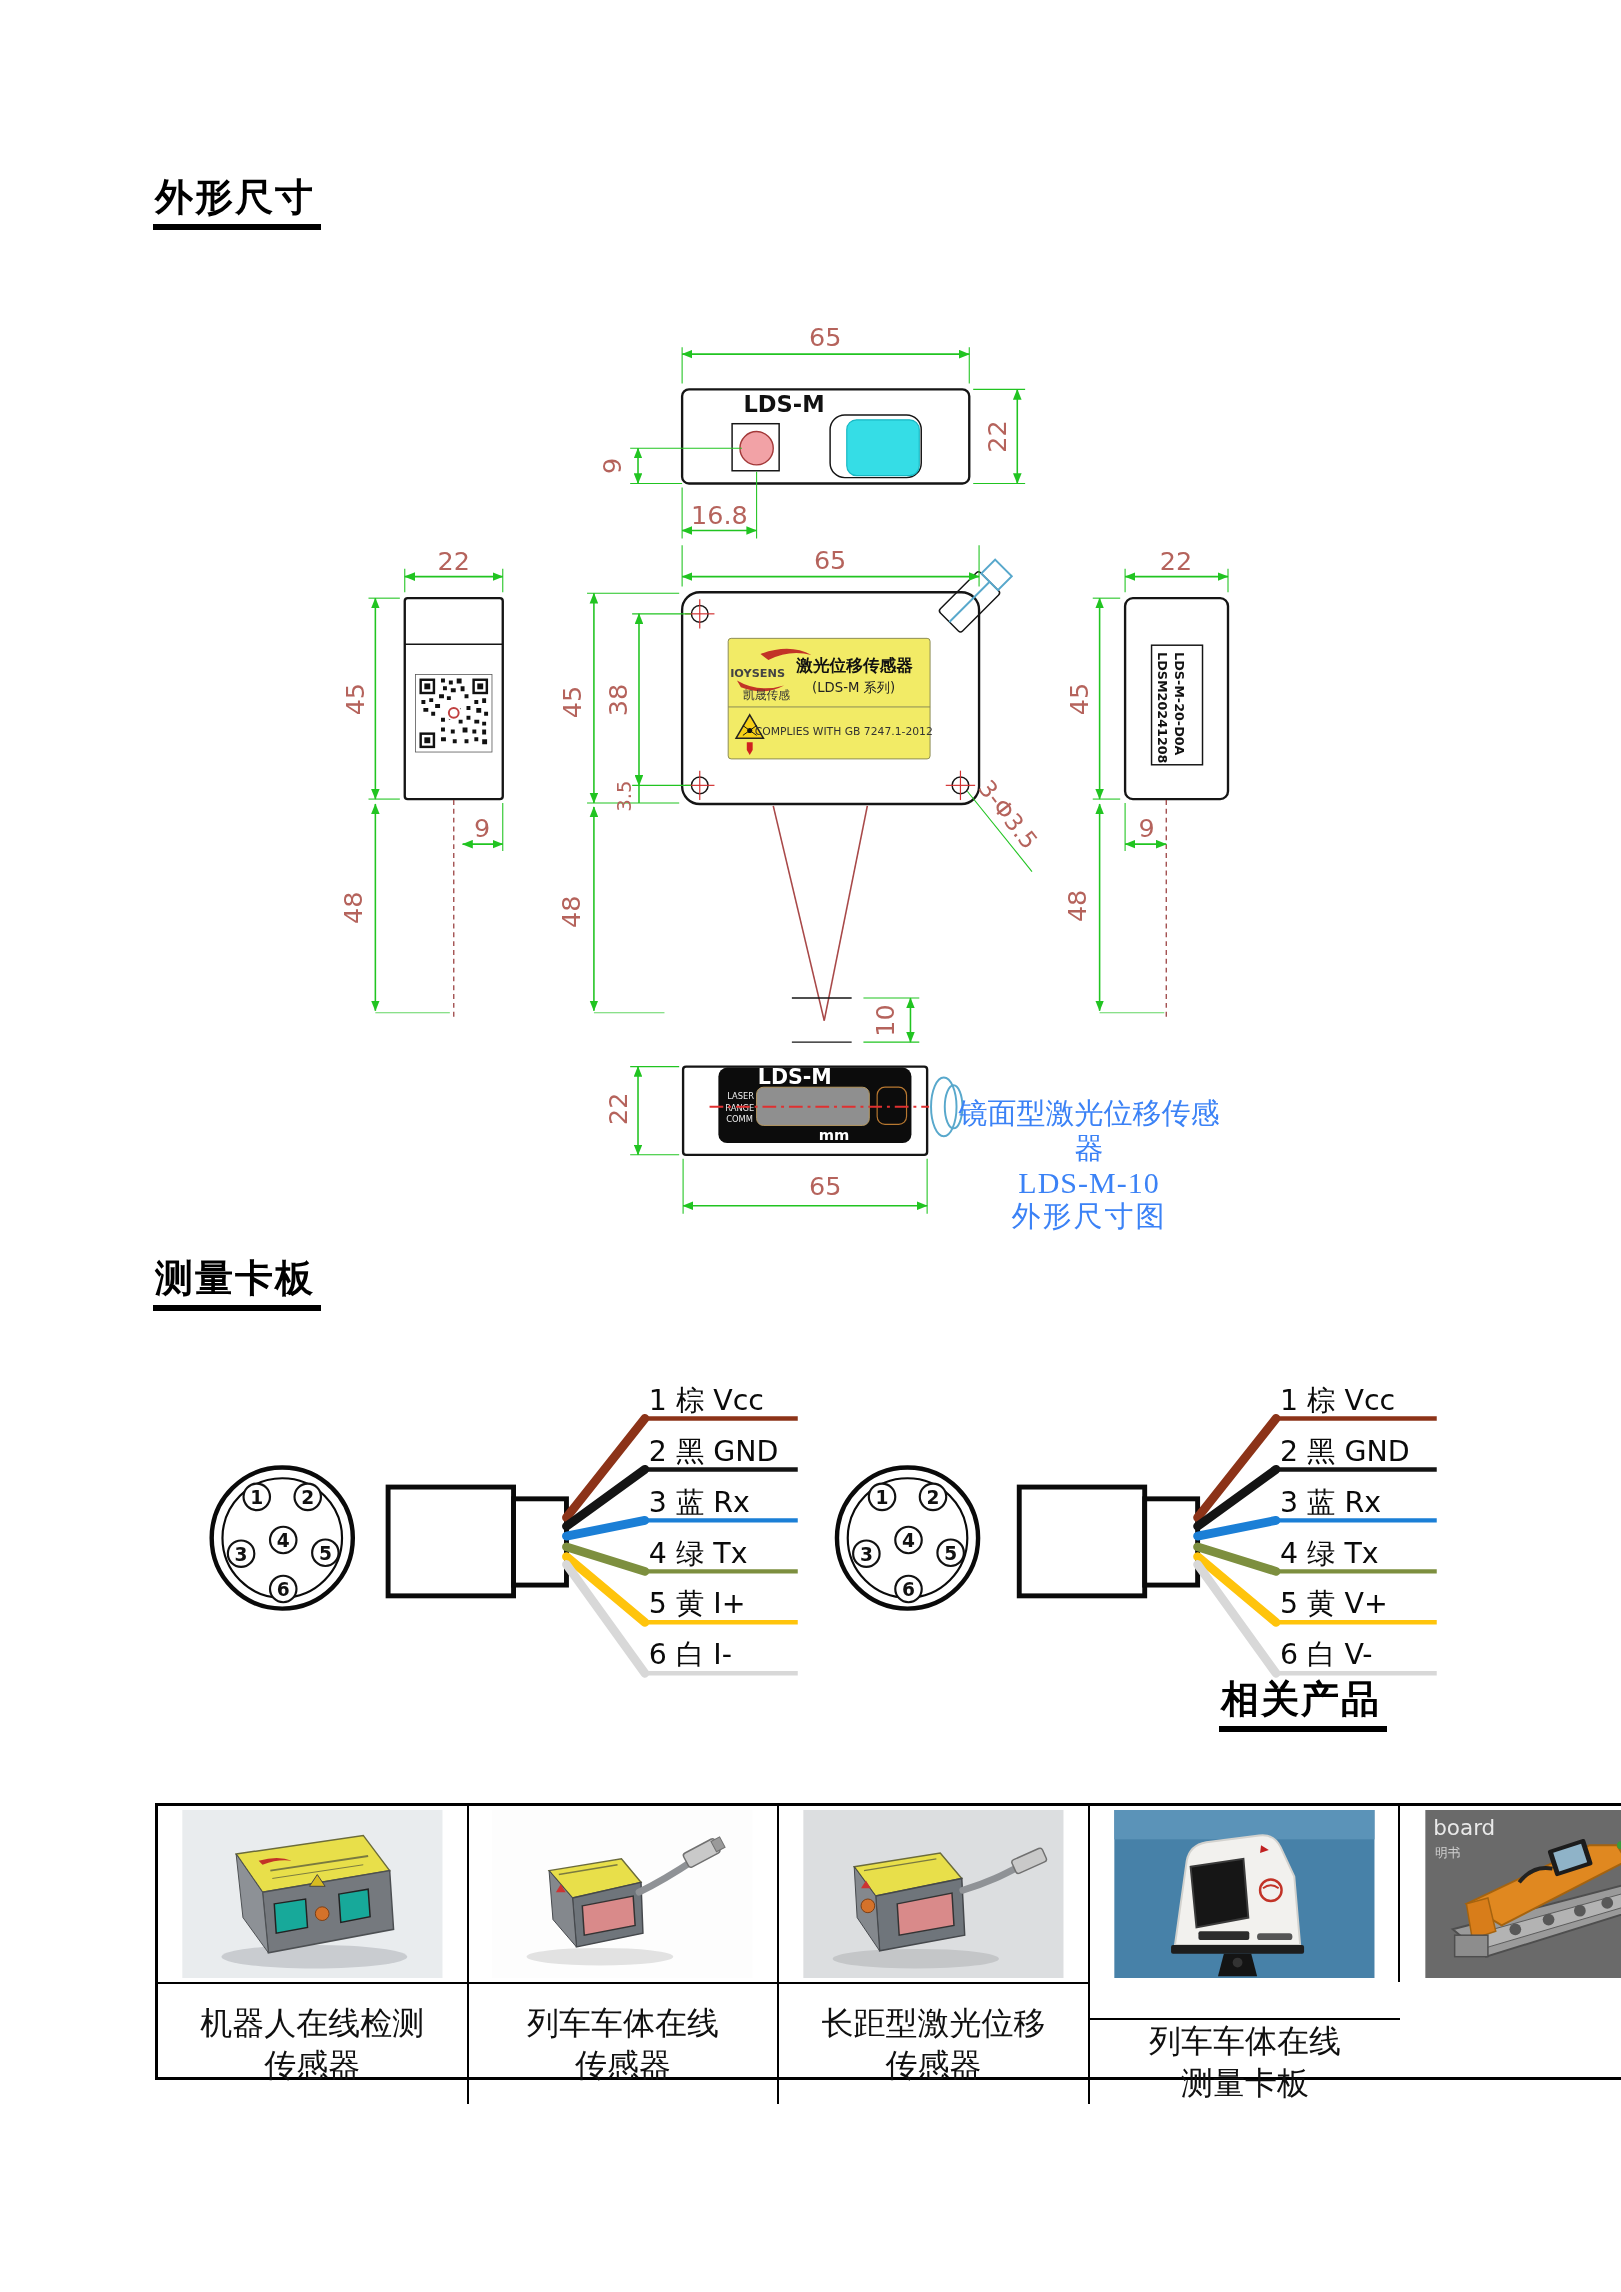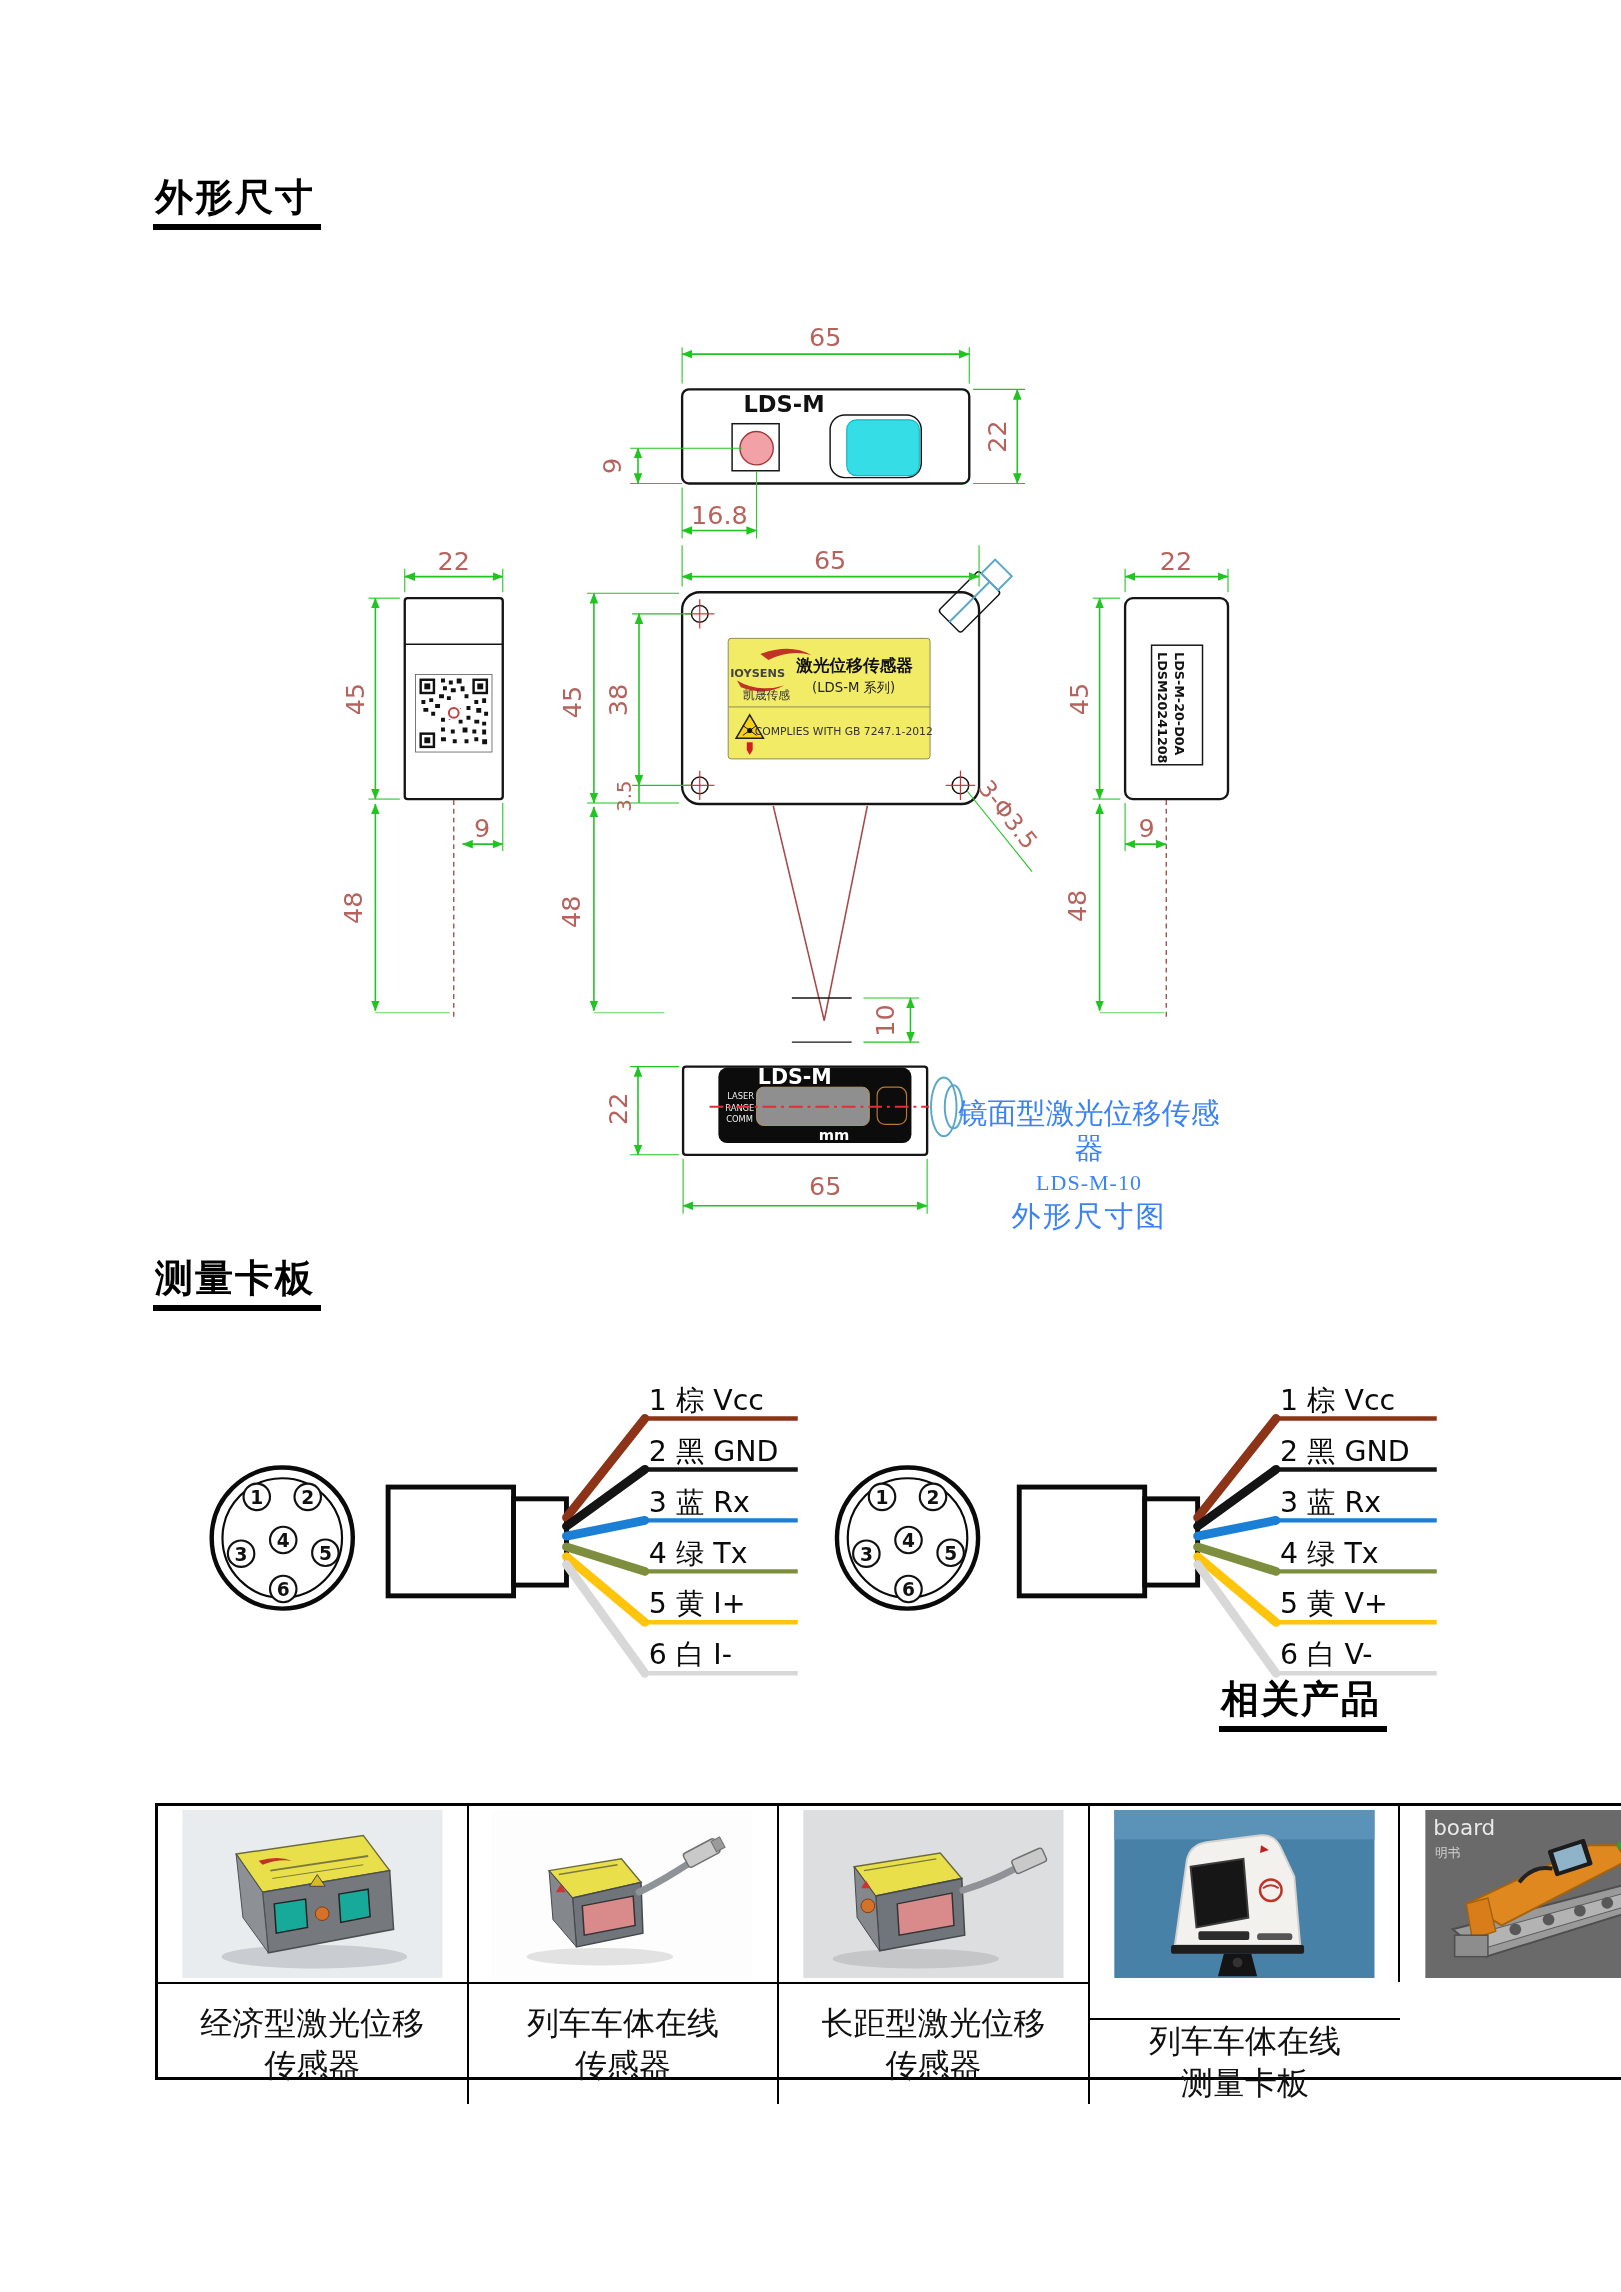--- a/index.html
+++ b/index.html
@@ -6,21 +6,21 @@
   #page{position:relative;width:1621px;height:2293px;background:#ffffff;
         font-family:"DejaVu Sans","Liberation Sans",sans-serif;overflow:hidden;}
   svg{position:absolute;left:0;top:0;}
   svg text{font-family:"DejaVu Sans","Liberation Sans",sans-serif;}
 
   .heading{position:absolute;font-size:38px;font-weight:bold;color:#000;
            border-bottom:6.9px solid #000;padding:0 5.9px 5.9px 2px;letter-spacing:2px;line-height:1.05;}
   .caption{position:absolute;left:947px;top:1096px;width:284px;text-align:center;
            font-family:"Liberation Serif","DejaVu Serif",serif;color:#3b82f6;}
   .caption .c1{font-size:29px;line-height:35px;}
-  .caption .c2{font-size:22px;line-height:33px;letter-spacing:1px;}
+  .caption .c2{font-size:30px;line-height:33px;letter-spacing:1px;}
   .caption .c3{font-size:29px;line-height:35px;letter-spacing:2px;}
 
   
   .blk{fill:none;stroke:#151515;stroke-width:2.4px;}
   .blk2{fill:none;stroke:#151515;stroke-width:1.5px;}
   .dim{stroke:#21c421;stroke-width:1.6px;fill:none;}
   .dimt{stroke:#21c421;stroke-width:1.1px;fill:none;}
   .dtx{fill:#b5635c;font-size:26px;text-anchor:middle;}
   .dash{stroke:#9a4040;stroke-width:1.3px;stroke-dasharray:5 4;fill:none;}
   .lsr{stroke:#a84848;stroke-width:1.6px;fill:none;}
@@ -440,21 +440,21 @@
           <rect x="128" y="34" width="40" height="28" rx="2" fill="#1c1c1c"></rect>
           <rect x="133" y="38" width="30" height="20" fill="#8fb3c8"></rect>
         </g>
         <path d="M96 74 q14 -18 34 -14" stroke="#222" stroke-width="4" fill="none"></path>
         <circle cx="200" cy="36" r="4" fill="#3a9a3a"></circle>
         <rect x="30" y="128" width="34" height="22" fill="#8d8d8d" stroke="#4e4e4e" stroke-width="1.5"></rect>
       </svg>
     </div>
 
     <div class="plabel">
-      <span>经济型激光位移</span>
+      <span>机器人在线检测</span>
       <span>传感器</span>
     </div>
     <div class="plabel">
       <span>列车车体在线</span>
       <span>传感器</span>
     </div>
     <div class="plabel">
       <span>长距型激光位移</span>
       <span>传感器</span>
     </div>

